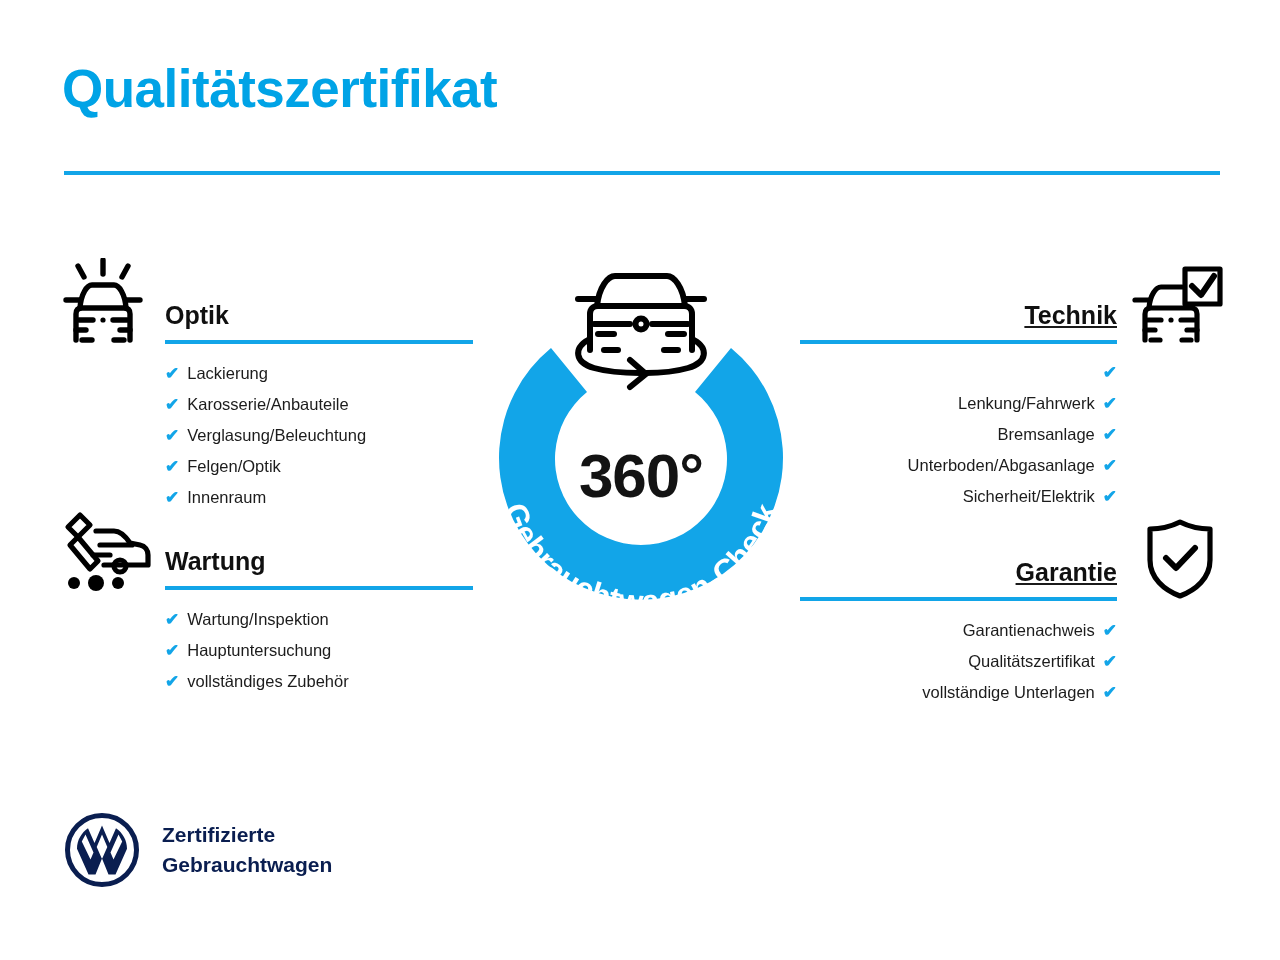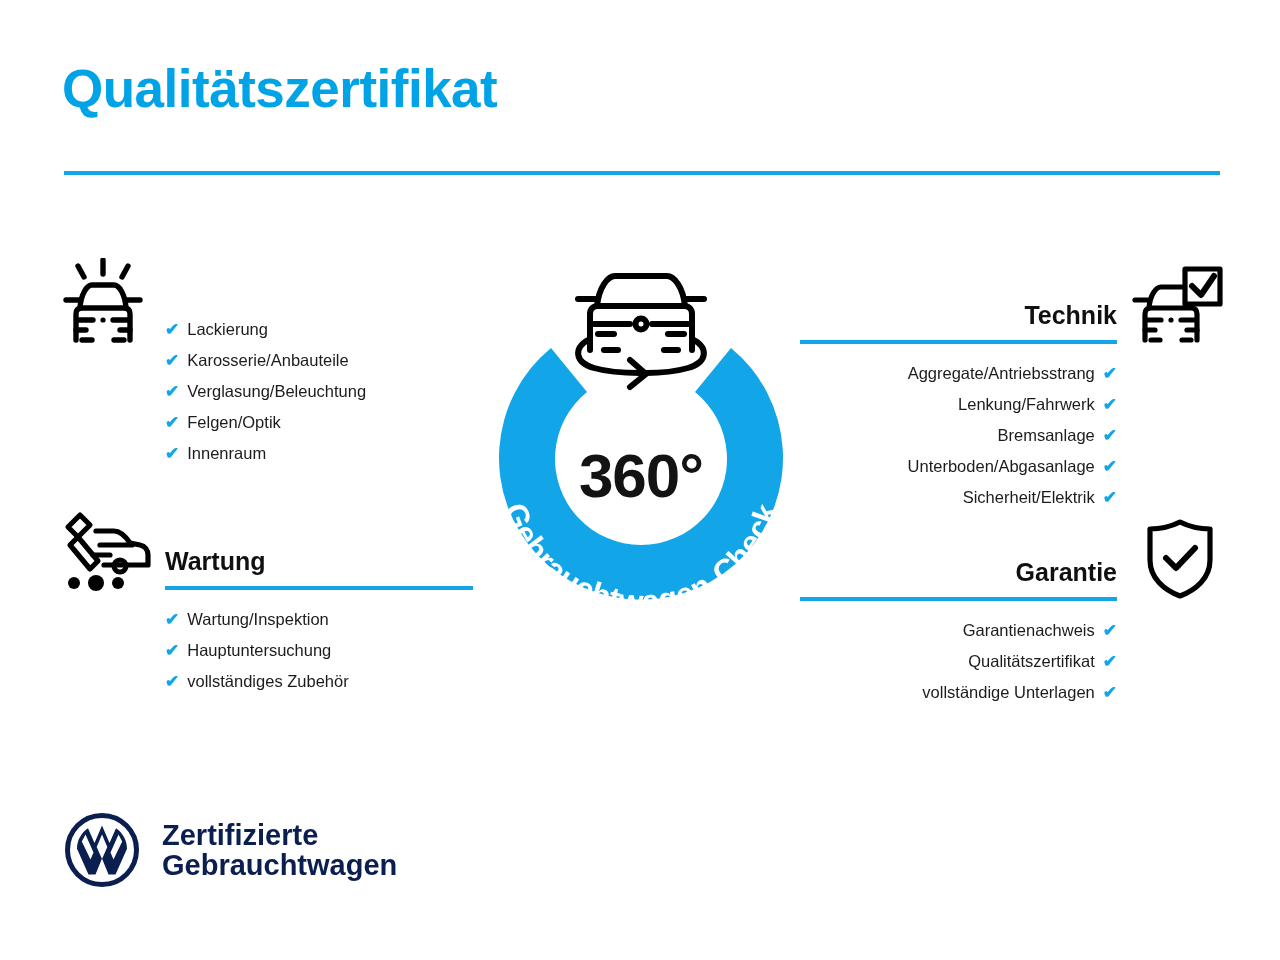--- a/index.html
+++ b/index.html
@@ -80,21 +80,21 @@
     line-height: 30px;
   }
 
   
   .block.left .block-head { text-align: left; }
   .block.left .head-rule { left: 0; right: 0; }
   .block.left .item { justify-content: flex-start; }
   .block.left .check { margin-right: 8px; }
 
   
-  .block.right .block-head { text-align: right; }
+  .block.right .block-head { text-align: right; text-decoration: underline; }
   .block.right .head-rule { left: 0; right: 0; }
   .block.right .item { justify-content: flex-end; }
   .block.right .check { margin-left: 8px; }
 
   
   #block-optik    { left: 165px; top: 300px; width: 308px; }
   #block-wartung  { left: 165px; top: 546px; width: 308px; }
   #block-technik  { left: 800px; top: 300px; width: 317px; }
   #block-garantie { left: 800px; top: 546px; width: 317px; margin-top: 11px; }
 
@@ -132,21 +132,21 @@
   #footer {
     position: absolute;
     left: 64px;
     top: 812px;
     display: flex;
     align-items: center;
   }
   #vw-mark { flex: 0 0 auto; }
   .vw-words {
     margin-left: 22px;
-    font-size: 29px;
+    font-size: 21px;
     font-weight: 700;
     line-height: 30px;
     color: #0A1E50;
     white-space: nowrap;
   }
 </style>
 </head>
 <body>
 
 <div class="page">
@@ -218,20 +218,24 @@
   </div>
 
   <div class="side-icon" id="icon-garantie">
     <svg width="72" height="82" viewBox="0 0 72 82" fill="none" stroke="#000" stroke-width="5.2" stroke-linecap="round" stroke-linejoin="round">
       <path d="M36 4 C26 9 15 11 6 11 L6 42 C6 60 20 72 36 78 C52 72 66 60 66 42 L66 11 C57 11 46 9 36 4 Z"></path>
       <path d="M22 40 L32 50 L51 30" stroke-width="6"></path>
     </svg>
   </div>
 
   <div class="block left" id="block-optik">
+    <div class="block-head">
+      <div class="head-text">Optik</div>
+      <div class="head-rule"></div>
+    </div>
     <div class="items">
       <div class="item">
         <span class="check">✔</span>
         <span>Lackierung</span>
       </div>
       <div class="item">
         <span class="check">✔</span>
         <span>Karosserie/Anbauteile</span>
       </div>
       <div class="item">
@@ -270,21 +274,20 @@
     </div>
   </div>
 
   <div class="block right" id="block-technik">
     <div class="block-head">
       <div class="head-text">Technik</div>
       <div class="head-rule"></div>
     </div>
     <div class="items">
       <div class="item">
-        <span>Aggregate/Antriebsstrang</span>
         <span class="check">✔</span>
       </div>
       <div class="item">
         <span>Lenkung/Fahrwerk</span>
         <span class="check">✔</span>
       </div>
       <div class="item">
         <span>Bremsanlage</span>
         <span class="check">✔</span>
       </div>

